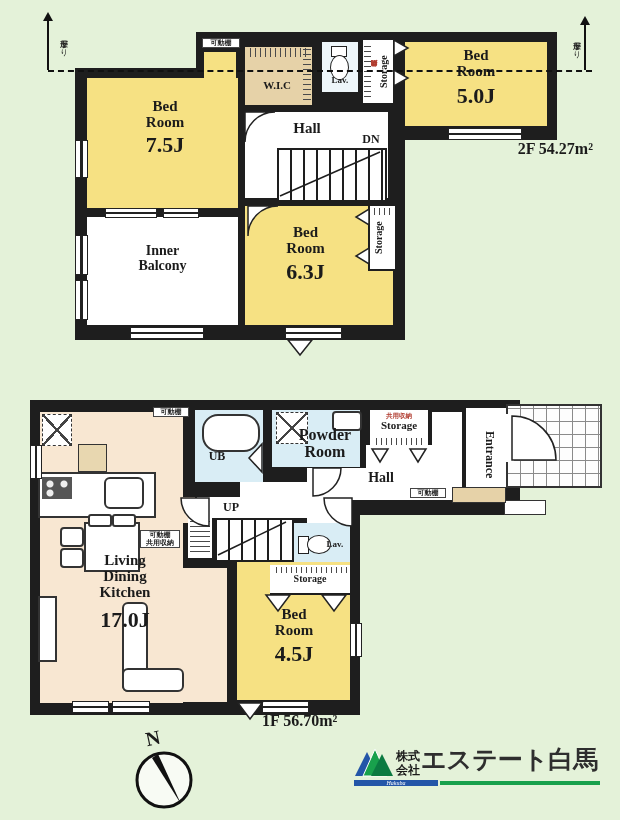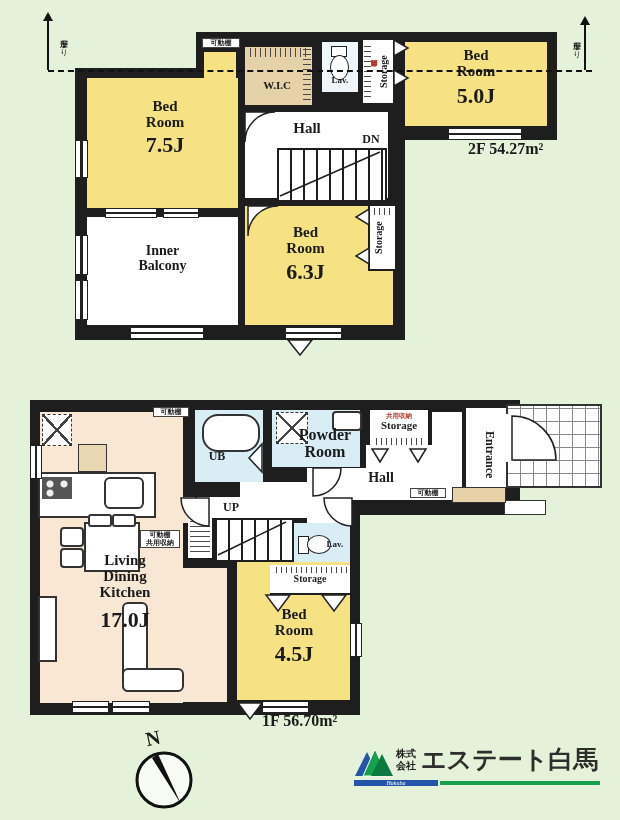--- a/index.html
+++ b/index.html
@@ -93,21 +93,21 @@
 Room</div>
     <div class="lbl z10" style="left:426px;top:84px;width:100px;font-size:22px">5.0J</div>
     <div class="lbl z10" style="left:277px;top:120px;width:60px;font-size:15px">Hall</div>
     <div class="lbl z10" style="left:356px;top:133px;width:30px;font-size:12px">DN</div>
     <div class="lbl pre z10" style="left:258px;top:224px;width:95px;font-size:15px">Bed
 Room</div>
     <div class="lbl z10" style="left:258px;top:260px;width:95px;font-size:22px">6.3J</div>
     <div class="lbl vflip z10" style="left:374px;top:212px;width:13px;height:52px;font-size:10px">Storage</div>
     <div class="lbl pre z10" style="left:100px;top:243px;width:125px;font-size:14px">Inner
 Balcony</div>
-    <div class="lbl z10" style="left:468px;top:140px;width:125px;font-size:16px;text-align:left">2F 54.27m²</div>
+    <div class="lbl z10" style="left:468px;top:140px;width:125px;font-size:16px;text-align:right">2F 54.27m²</div>
   </div>
 
   <div>
 
     <div class="wall" style="left:30px;top:400px;width:165px;height:315px"></div>
     <div class="wall" style="left:180px;top:400px;width:340px;height:115px"></div>
     <div class="wall" style="left:180px;top:495px;width:180px;height:78px"></div>
     <div class="wall" style="left:165px;top:560px;width:75px;height:155px"></div>
     <div class="wall" style="left:225px;top:555px;width:135px;height:160px"></div>
 
@@ -230,21 +230,21 @@
     </svg>
     <div class="lbl" style="left:140px;top:728px;width:26px;font-size:20px;transform:rotate(-12deg)">N</div>
   </div>
 
   <div>
     <svg class="abs" style="left:354px;top:744px" width="40" height="36" viewBox="0 0 40 36">
       <polygon points="1,32 13,8 25,32" fill="#2356a8"></polygon>
       <polygon points="9,32 21,5 33,32" fill="#18a14c" stroke="#fff" stroke-width="1"></polygon>
       <polygon points="17,32 28,10 39,32" fill="#0b7a41"></polygon>
     </svg>
-    <div class="lbl pre" style="left:396px;top:749px;width:24px;font-size:10px;font-family:Liberation Mono, monospace;text-align:left;line-height:1.2">株式
+    <div class="lbl pre" style="left:396px;top:749px;width:24px;font-size:12px;font-family:Liberation Sans, sans-serif;text-align:left;line-height:1.2">株式
 会社</div>
     <div class="lbl" style="left:421px;top:746px;width:185px;font-size:25px;font-family:'Liberation Sans',sans-serif;color:#2e2e2e;text-align:left;letter-spacing:0">エステート白馬</div>
     <div class="abs" style="left:354px;top:780px;width:84px;height:6px;background:#2356a8">
       <span style="display:block;color:#fff;font-size:6px;font-style:italic;text-align:center;line-height:6px;font-family:'Liberation Serif',serif">Hakuba</span>
     </div>
     <div class="abs" style="left:440px;top:781px;width:160px;height:4px;background:#18a14c"></div>
   </div>
 
 </div>
 

